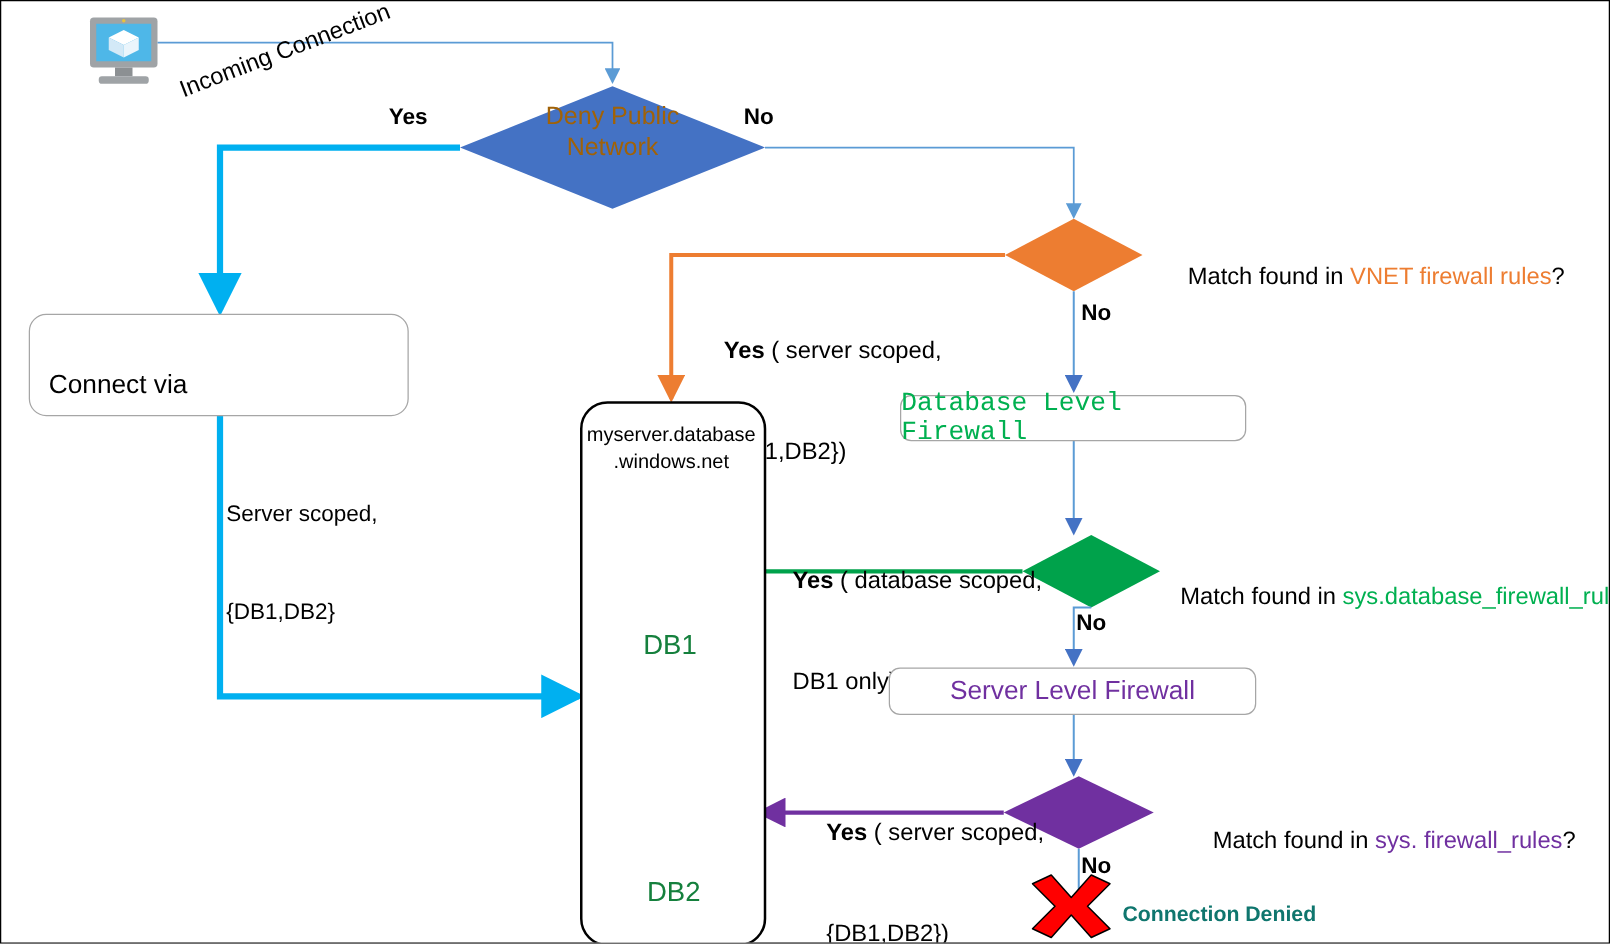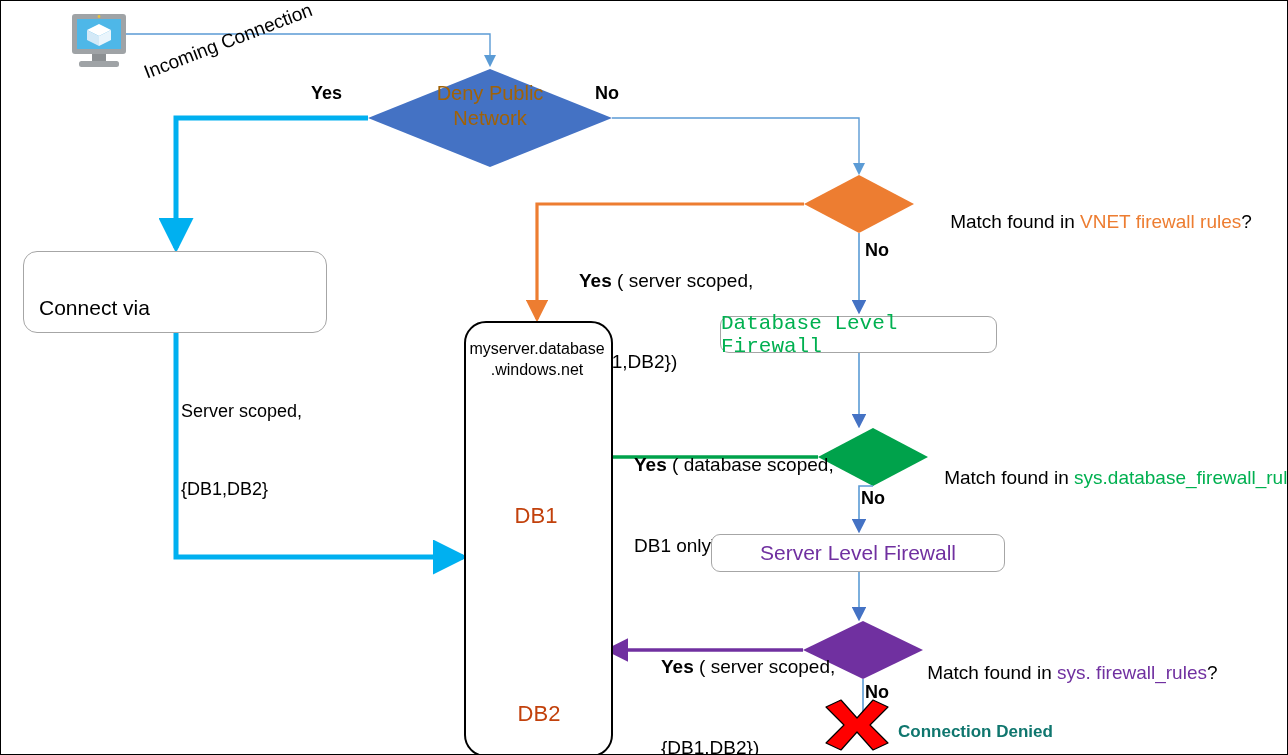--- a/index.html
+++ b/index.html
@@ -18,21 +18,21 @@
   .fwbox{position:absolute;border:1.5px solid #a6a6a6;border-radius:9px;background:#fff;
          display:flex;align-items:center;justify-content:center;font-size:21px;}
 
   
   .peBox{position:absolute;border:1.5px solid #a6a6a6;border-radius:14px;background:#fff;}
   .peText{position:absolute;font-size:21px;color:#000;line-height:30px;}
 
   
   .serverBox{position:absolute;border:2px solid #000;border-radius:22px;background:#fff;}
   .serverTitle{position:absolute;font-size:16px;color:#000;text-align:center;line-height:21px;width:160px;}
-  .dbLabel{position:absolute;font-size:22px;color:#c2410c;text-align:center;width:120px;}
+  .dbLabel{position:absolute;font-size:22px;color:#15803d;text-align:center;width:120px;}
 
   
   .rot{position:absolute;font-size:19px;transform:rotate(-21deg);transform-origin:left top;}
 
   .denied{position:absolute;color:#0f766e;font-weight:bold;font-size:17px;}
 </style>
 </head>
 <body>
 
 <div id="canvas">
@@ -156,21 +156,21 @@
   </div>
 
   <div class="lbl" style="left:633px;top:396px;font-size:19px;line-height:27px;">
     <div><span class="bold">Yes</span><span> ( database scoped,</span></div>
     <div>DB1 only)</div>
   </div>
   <div class="lbl bold" style="left:860px;top:487px;font-size:18px;">No</div>
 
   <div class="fwbox" style="left:710px;top:533px;width:292px;height:36px;color:#7030A0;">Server Level Firewall</div>
 
-  <div class="lbl" style="left:905px;top:639px;font-size:19px;">
+  <div class="lbl" style="left:948px;top:639px;font-size:19px;">
     <span>Match found in </span><span style="color:#7030A0;">sys. firewall_rules</span><span>?</span>
   </div>
 
   <div class="lbl" style="left:660px;top:598px;font-size:19px;line-height:27px;">
     <div><span class="bold">Yes</span><span> ( server scoped,</span></div>
     <div>{DB1,DB2})</div>
   </div>
   <div class="lbl bold" style="left:864px;top:681px;font-size:18px;">No</div>
 
   <div class="denied" style="left:897px;top:721px;">Connection Denied</div>

